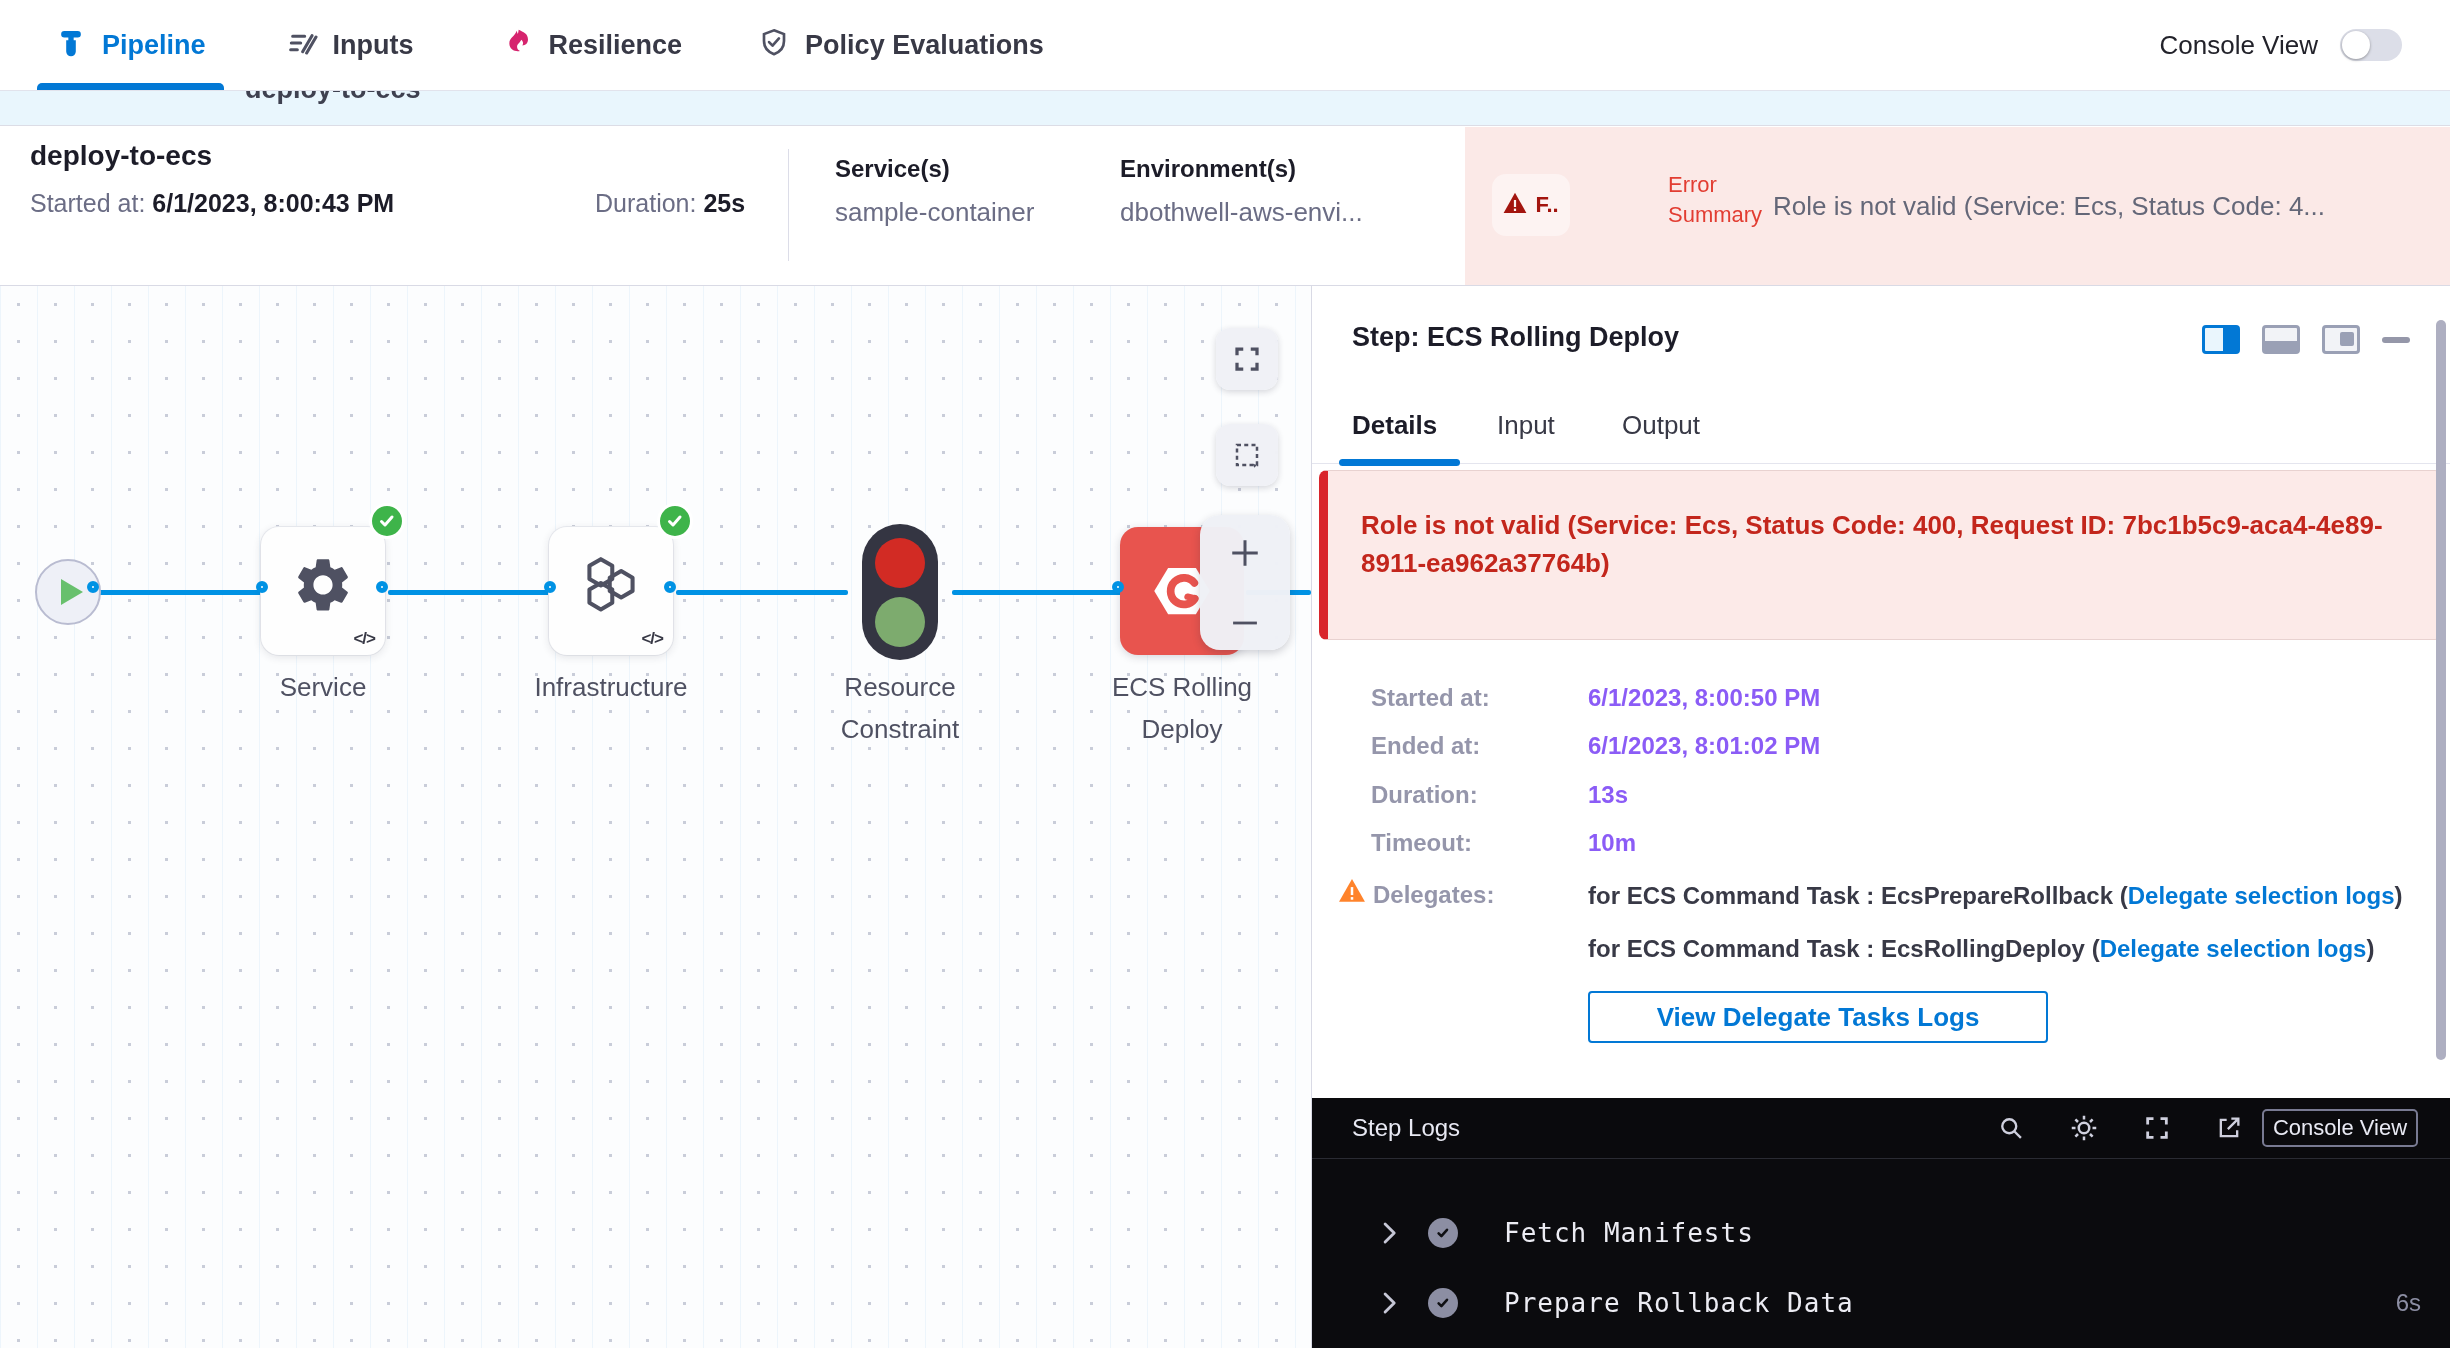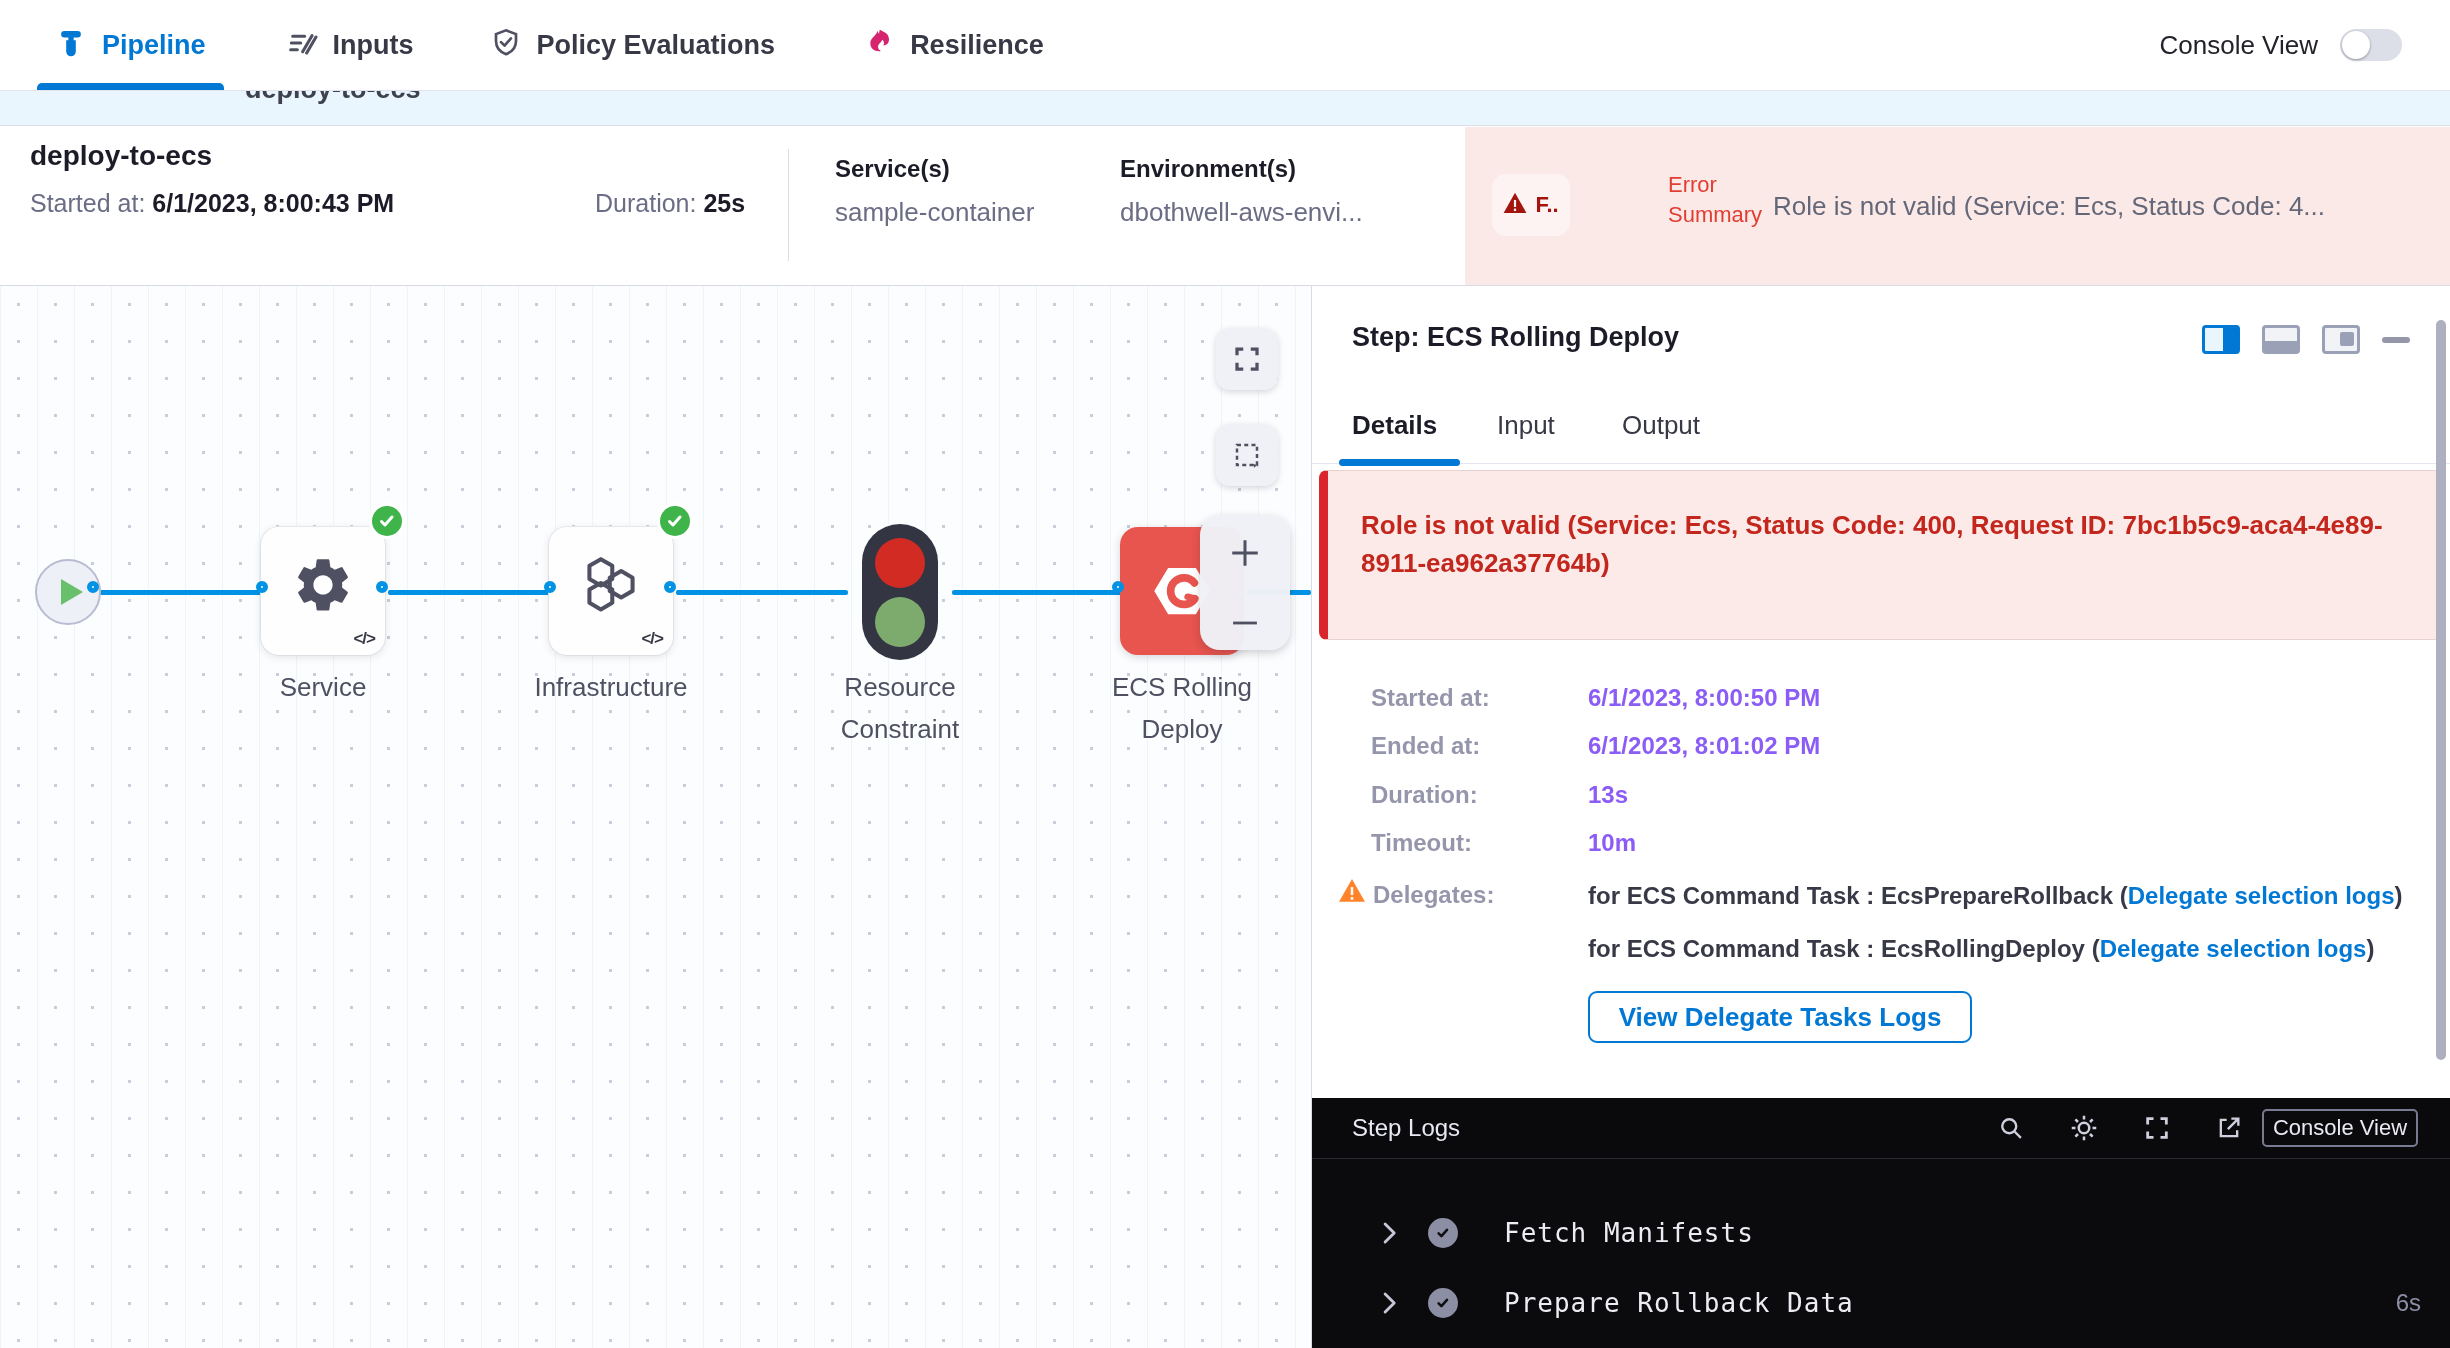--- a/index.html
+++ b/index.html
@@ -97,22 +97,22 @@
            border:1px solid #e8d2d0; border-left:9px solid #d9252b; border-radius:8px; padding:35px 40px 0 33px;}
   .perror .etext{ font-size:26px; font-weight:700; color:#c3261c; line-height:38px;}
   .drow{ position:absolute; left:0; width:100%;}
   .dlabel{ position:absolute; left:59px; font-size:24px; font-weight:700; color:#9596ab;}
   .dvalue{ position:absolute; left:276px; font-size:24px; font-weight:700; color:#8b5cf6;}
   .delegates-icon{ position:absolute; left:26px; top:592px;}
   .delegates-label{ position:absolute; left:61px; top:595px; font-size:24px; font-weight:700; color:#9596ab;}
   .delegates-block{ position:absolute; left:276px; top:593px; width:848px; font-size:24px; font-weight:700; color:#383946; line-height:33px;}
   .delegates-block .dentry{ margin-bottom:20px;}
   .delegates-block a{ color:#0278d5; font-weight:700; text-decoration:none; cursor:pointer;}
-  .vdl-btn{ position:absolute; left:276px; top:705px; width:384px; height:52px; background:#fff; border:2px solid #0278d5;
-            border-radius:9px; color:#0278d5; font-size:26px; font-weight:700; text-align:center; line-height:48px; cursor:pointer;}
+  .vdl-btn{ position:absolute; left:276px; top:705px; width:460px; height:52px; background:#fff; border:2px solid #0278d5;
+            border-radius:4px; color:#0278d5; font-size:26px; font-weight:700; text-align:center; line-height:48px; cursor:pointer;}
   .pscroll{ position:absolute; left:1124px; top:34px; width:10px; height:740px; border-radius:5px; background:#aeafc1; cursor:pointer;}
   
   .logs-bar{ position:absolute; left:0; top:812px; width:1139px; height:60px; background:#0a0a0d; display:flex; align-items:center;}
   .logs-title{ margin-left:40px; font-size:24px; color:#e8e9f3;}
   .logs-icons{ position:absolute; left:685px; top:0; height:60px; display:flex; align-items:center; gap:44px;}
   .logs-icons .licon{ cursor:pointer; display:flex;}
   .cv-btn{ position:absolute; left:950px; top:11px; width:156px; height:38px; border:2px solid #787a92; border-radius:5px;
            color:#e8e9f3; font-size:22px; text-align:center; line-height:34px; cursor:pointer;}
   .logs-area{ position:absolute; left:0; top:872px; width:1139px; height:190px; background:#0b0b0e; border-top:1px solid #2a2b33;}
   .log-row{ position:absolute; left:0; width:100%; height:60px; display:flex; align-items:center; cursor:pointer;padding-left:44px;}
@@ -138,36 +138,36 @@
     </div>
     <div class="tab t2">
       <span>
         <svg width="32" height="32" viewBox="0 0 24 24" fill="none" stroke="#4f5162" stroke-width="2.3" stroke-linecap="round">
             <path d="M5 7h9M4 12h7M3.5 17h5"></path>
             <path d="M12.5 18.5L19.5 6.5M15.5 19.5L22.5 7.5"></path>
           </svg>
       </span>
       <span class="tlabel">Inputs</span>
     </div>
+    <div class="tab t4">
+      <span>
+        <svg width="32" height="32" viewBox="0 0 24 24">
+            <path fill="#d6246e" d="M12.5 2c3.4 1.8 7 2.6 7 7.4 0 2.9-1.9 4.4-4.2 4.4 1.1-1.9.3-3.3-.9-4.3-.6 2.2-3.1 2.8-3.1 5.3 0 1.6 1 2.7 2.2 3.2-3.5.8-8-1-8-5.8 0-4.2 4.3-5.3 5.4-9.4.4.8.6 1.7 1 2.5.3-1.1.4-2.2.6-3.3z"></path>
+          </svg>
+      </span>
+      <span class="tlabel">Resilience</span>
+    </div>
     <div class="tab t3">
       <span>
         <svg width="32" height="32" viewBox="0 0 24 24" fill="none" stroke="#4f5162" stroke-width="2">
             <path d="M12 2.5l7.5 2.8v5.2c0 4.9-3.2 8.3-7.5 9.9-4.3-1.6-7.5-5-7.5-9.9V5.3L12 2.5z"></path>
             <path d="M8.3 11.3l2.6 2.7 4.8-5.4" stroke-linecap="round" stroke-linejoin="round"></path>
           </svg>
       </span>
       <span class="tlabel">Policy Evaluations</span>
-    </div>
-    <div class="tab t4">
-      <span>
-        <svg width="32" height="32" viewBox="0 0 24 24">
-            <path fill="#d6246e" d="M12.5 2c3.4 1.8 7 2.6 7 7.4 0 2.9-1.9 4.4-4.2 4.4 1.1-1.9.3-3.3-.9-4.3-.6 2.2-3.1 2.8-3.1 5.3 0 1.6 1 2.7 2.2 3.2-3.5.8-8-1-8-5.8 0-4.2 4.3-5.3 5.4-9.4.4.8.6 1.7 1 2.5.3-1.1.4-2.2.6-3.3z"></path>
-          </svg>
-      </span>
-      <span class="tlabel">Resilience</span>
     </div>
     <div class="console-toggle">
       <span class="clabel">Console View</span>
       <div class="switch">
         <div class="knob"></div>
       </div>
     </div>
   </header>
 
   <div class="scroll-strip">

